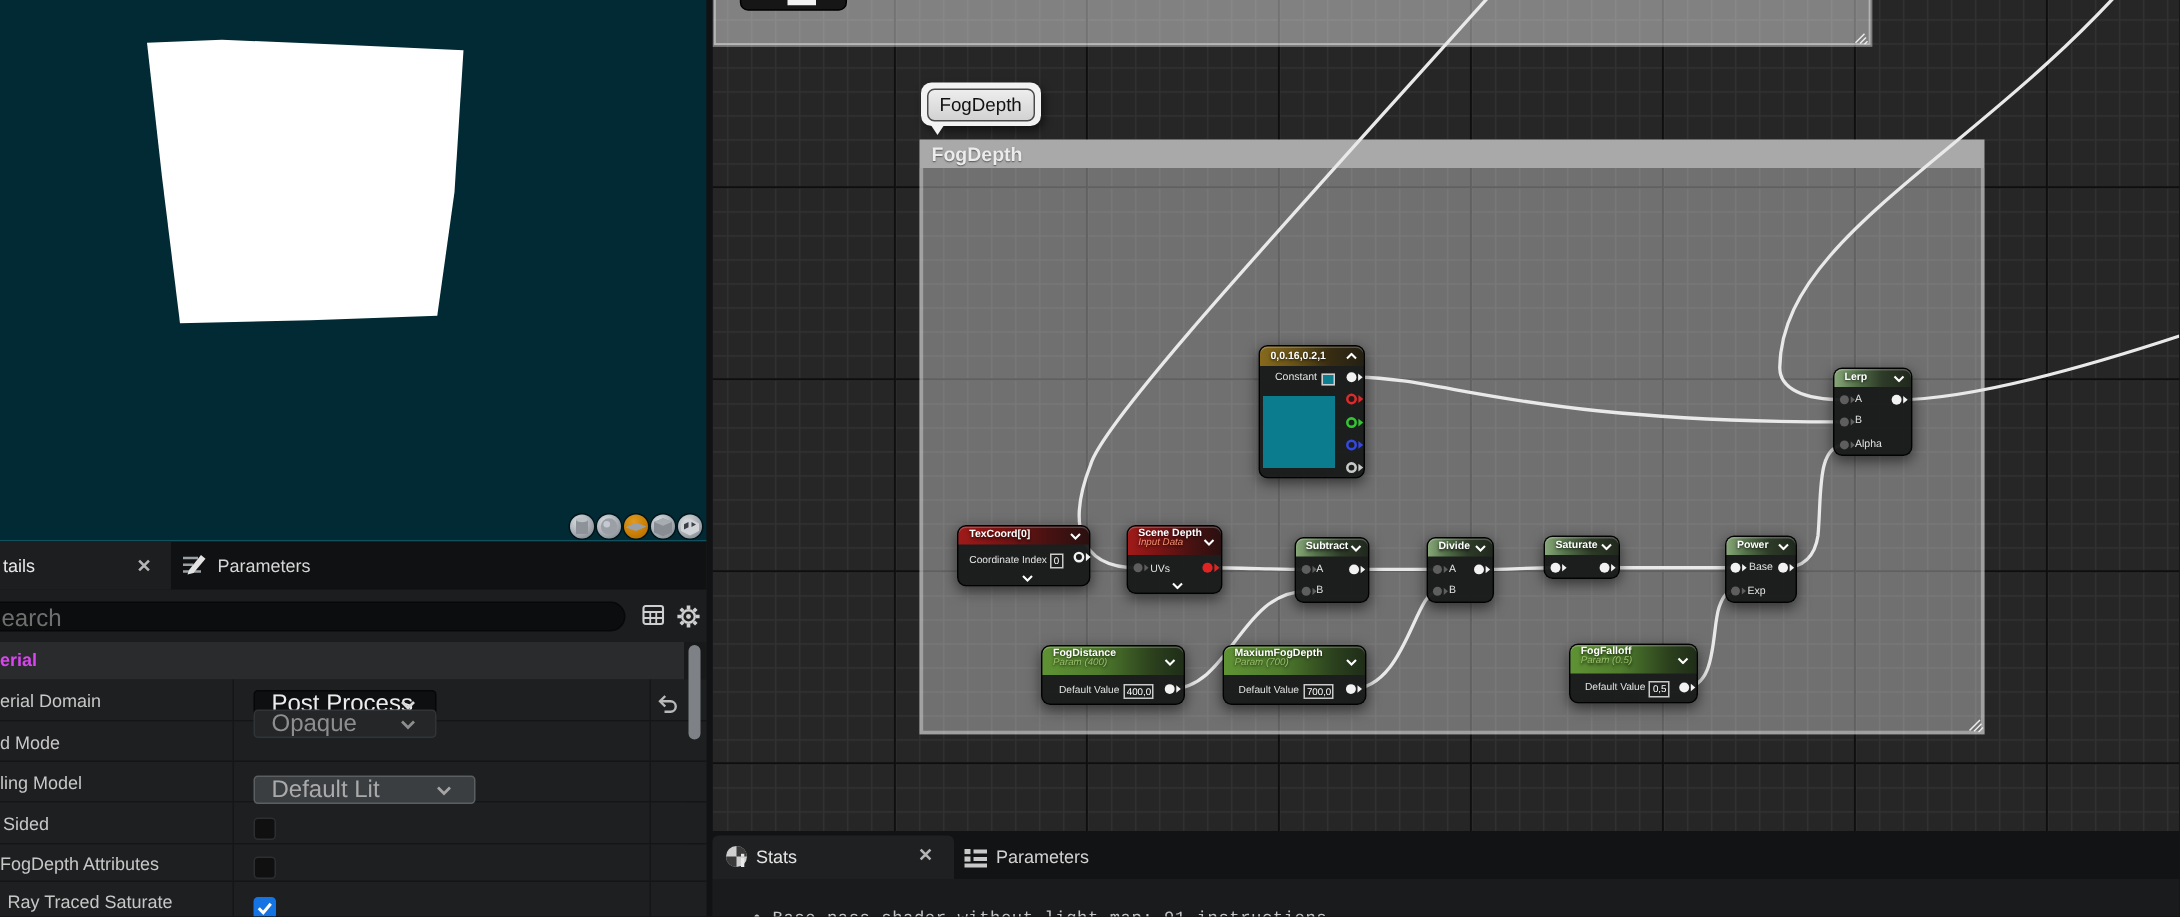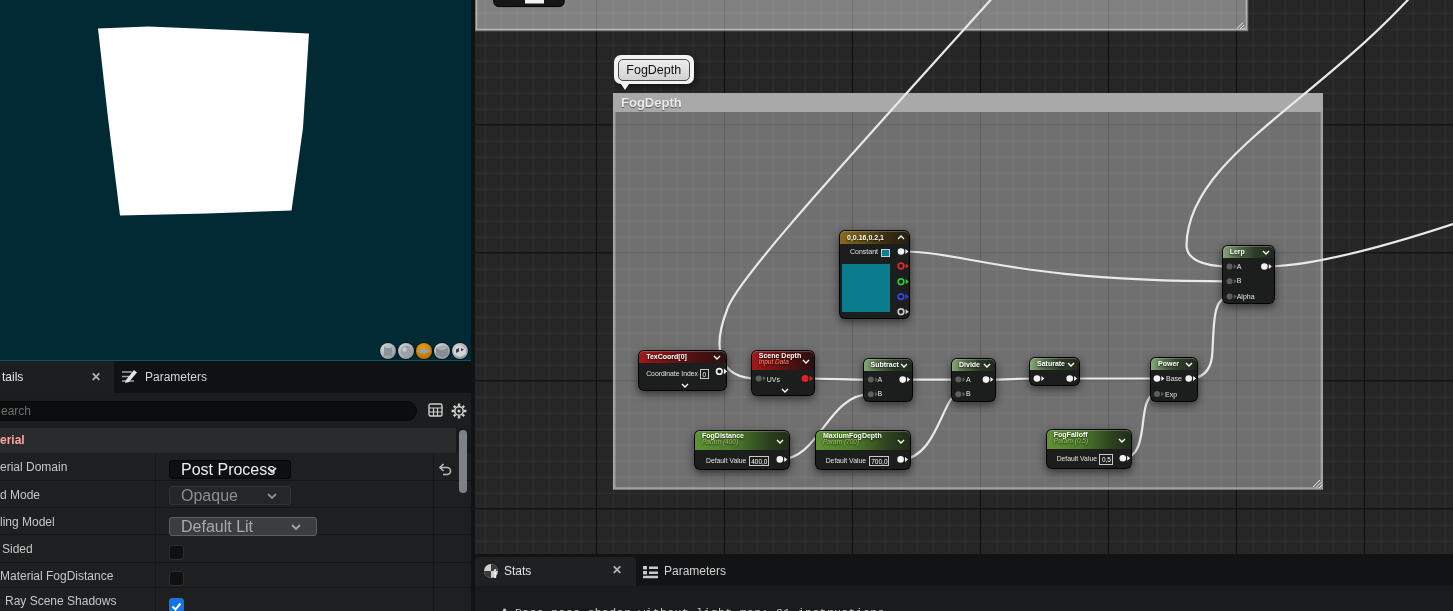--- a/index.html
+++ b/index.html
@@ -92,61 +92,61 @@
     <div class="tab1 abs"><span style="margin-left:2px">tails</span>
       <span style="position:absolute;left:91px;top:0;color:#b5b5b5;font-weight:bold;">✕</span>
     </div>
     <svg width="22" height="20" style="position:absolute;left:120px;top:7px">
       <path d="M2 5 h10 M2 9.5 h7 M2 14 h12" stroke="#9aa0a4" stroke-width="1.6"></path>
       <path d="M6 13 L14 3 L17 5.5 L9 15 L5 16 Z" fill="#e3e3e3"></path>
     </svg>
     <div class="abs dtext" style="left:145px;top:10px;font-size:12px;color:#d6d6d6">Parameters</div>
 
     <div class="abs" style="left:-18px;top:41px;width:435px;height:20px;border-radius:10px;background:#0c0d0e;border:1px solid #070808;"></div>
-    <div class="abs" style="left:1px;top:44px;color:#6f6f6f;font-size:12px;">earch</div>
+    <div class="abs" style="left:1px;top:44px;color:#6f6f6f;font-size:16px;">earch</div>
     <svg width="16" height="16" style="position:absolute;left:428px;top:43px">
       <rect x="1" y="1" width="13" height="12" rx="1.5" fill="none" stroke="#cfcfcf" stroke-width="1.4"></rect>
       <path d="M1 5 h13 M1 9 h13 M5.5 5 v8 M9.5 5 v8" stroke="#cfcfcf" stroke-width="1.2"></path>
     </svg>
     <svg width="20" height="20" style="position:absolute;left:449px;top:41px">
       <g fill="none" stroke="#cfcfcf" stroke-width="1.6">
         <circle cx="10" cy="10" r="4.2"></circle>
       </g>
       <g stroke="#cfcfcf" stroke-width="2.4">
         <path d="M10 2.6 v2.4 M10 15 v2.4 M2.6 10 h2.4 M15 10 h2.4 M4.8 4.8 l1.7 1.7 M13.5 13.5 l1.7 1.7 M15.2 4.8 l-1.7 1.7 M6.5 13.5 l-1.7 1.7"></path>
       </g>
       <circle cx="10" cy="10" r="1.6" fill="#cfcfcf"></circle>
     </svg>
 
-    <div class="abs" style="left:0;top:68px;width:456px;height:25px;background:#292b2c;color:#fca5a5;font-weight:bold;font-size:12px;line-height:25px;">erial</div>
+    <div class="abs" style="left:0;top:68px;width:456px;height:25px;background:#292b2c;color:#d946ef;font-weight:bold;font-size:12px;line-height:25px;">erial</div>
     <div class="abs" style="left:456px;top:68px;width:15px;height:183px;background:#18191a;"></div>
 
     <div class="drow" style="top:93px;height:28px;"></div>
     <div class="drow" style="top:121px;height:27px;"></div>
     <div class="drow" style="top:148px;height:27px;"></div>
     <div class="drow" style="top:175px;height:28px;"></div>
     <div class="drow" style="top:203px;height:25px;"></div>
     <div class="drow" style="top:228px;height:23px;border-bottom:none;"></div>
     <div class="vline" style="left:155px;top:93px;height:158px;"></div>
     <div class="vline" style="left:433px;top:93px;height:158px;"></div>
 
     <div class="abs dtext" style="left:0;top:100px;">erial Domain</div>
     <div class="abs dtext" style="left:0;top:128px;text-align:center;">d Mode</div>
     <div class="abs dtext" style="left:0;top:155px;">ling Model</div>
     <div class="abs dtext" style="left:2px;top:182px;">Sided</div>
-    <div class="abs dtext" style="left:0;top:209px;">Material FogDistance</div>
-    <div class="abs dtext" style="left:5px;top:234px;">Ray Scene Shadows</div>
+    <div class="abs dtext" style="left:0;top:209px;">FogDepth Attributes</div>
+    <div class="abs dtext" style="left:5px;top:234px;">Ray Traced Saturate</div>
 
     <div class="dd" style="left:169px;top:100px;width:122px;height:19px;background:#0e0f10;border:1px solid #060707;color:#ececec;line-height:18px;">
       <span style="margin-left:11px">Post Process</span>
       <svg width="10" height="7" style="position:absolute;right:13px;top:6px">
           <path d="M1 1 L5 5 L9 1" stroke="#d8d8d8" stroke-width="1.8" fill="none"></path>
         </svg>
     </div>
-    <div class="dd" style="left:169px;top:126px;width:122px;height:19px;background:#242628;border:1px solid #313436;color:#8e8e8e;line-height:18px;">
+    <div class="dd" style="left:169px;top:113px;width:122px;height:19px;background:#242628;border:1px solid #313436;color:#8e8e8e;line-height:18px;">
       <span style="margin-left:11px">Opaque</span>
       <svg width="10" height="7" style="position:absolute;right:13px;top:6px">
           <path d="M1 1 L5 5 L9 1" stroke="#8e8e8e" stroke-width="1.8" fill="none"></path>
         </svg>
     </div>
     <div class="dd" style="left:169px;top:157px;width:148px;height:19px;background:#3a3e41;border:1px solid #5b5f62;color:#aaaaaa;line-height:18px;">
       <span style="margin-left:11px">Default Lit</span>
       <svg width="10" height="7" style="position:absolute;right:15px;top:6px">
           <path d="M1 1 L5 5 L9 1" stroke="#a5a5a5" stroke-width="1.8" fill="none"></path>
         </svg>

